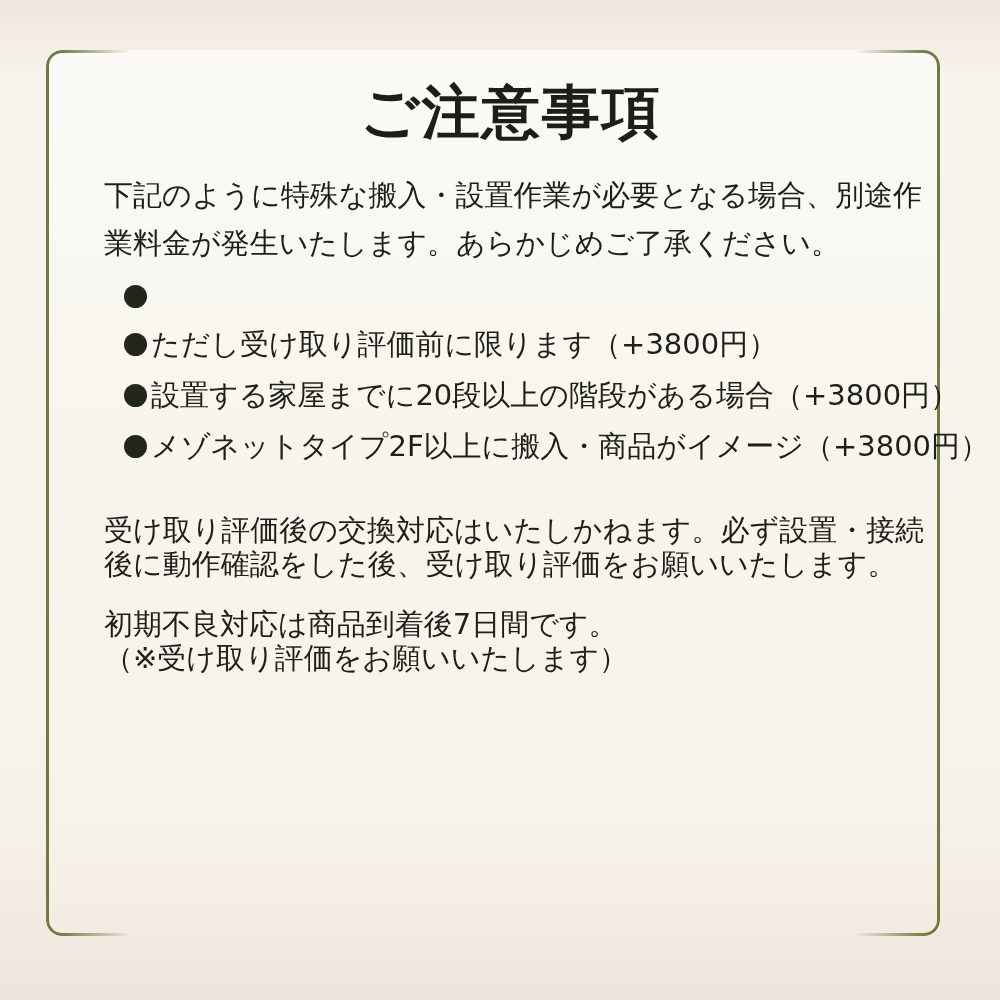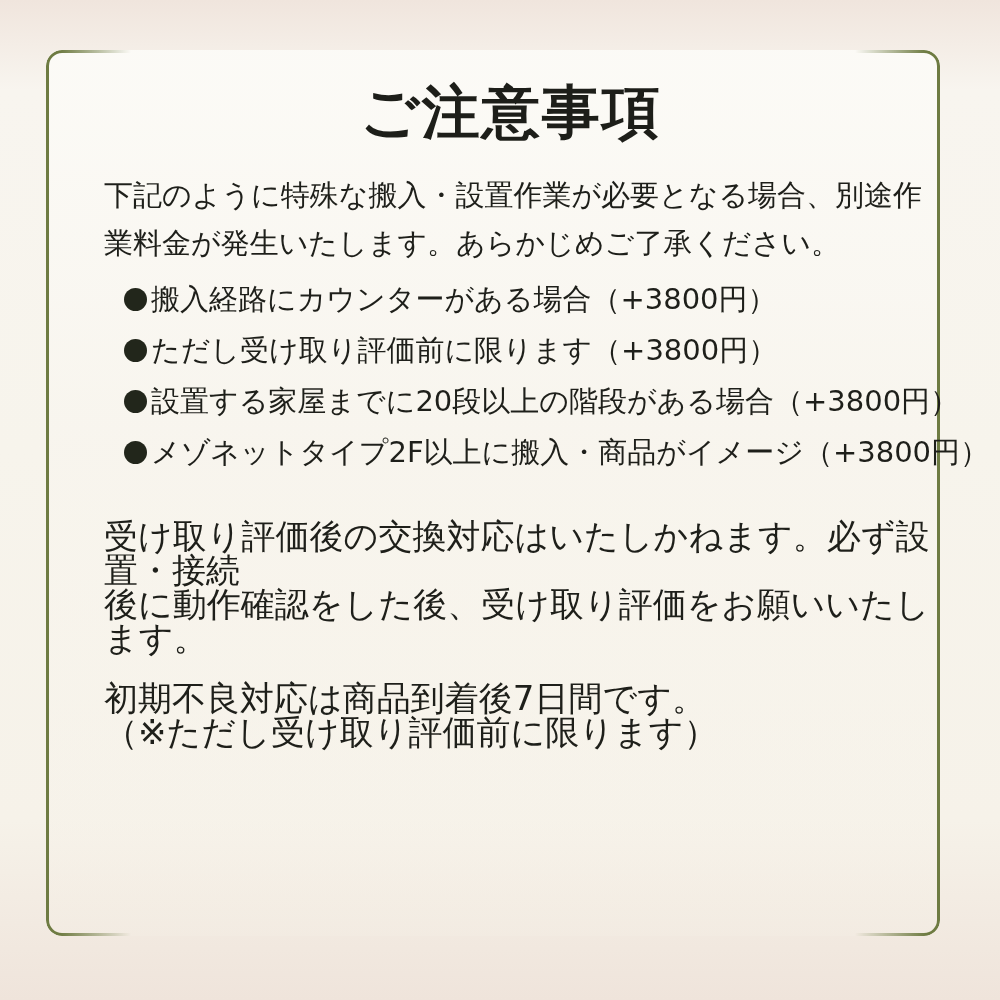--- a/index.html
+++ b/index.html
@@ -94,21 +94,21 @@
     flex: 0 0 auto;
     width: 23px;
     height: 23px;
     margin-right: 4px;
     border-radius: 50%;
     background: #22261b;
   }
   .para {
     margin: 26px 0 0 86px;
     width: 832px;
-    font-size: 34px;
+    font-size: 29px;
     line-height: 34px;
     font-weight: 500;
     white-space: pre-line;
   }
   .para.first {
     margin-top: 52px;
   }
   .para.last {
     margin-top: 24px;
   }
@@ -124,21 +124,20 @@
     <h1 class="title">ご注意事項</h1>
 
     <p class="intro">下記のように特殊な搬入・設置作業が必要となる場合、別途作
 業料金が発生いたします。あらかじめご了承ください。</p>
 
     <ul class="fee-list">
 
 
         <li>
           <span class="bullet"></span>
-          <span>搬入経路にカウンターがある場合（+3800円）</span>
         </li>
 
         <li>
           <span class="bullet"></span>
           <span>ただし受け取り評価前に限ります（+3800円）</span>
         </li>
 
         <li>
           <span class="bullet"></span>
           <span>設置する家屋までに20段以上の階段がある場合（+3800円）</span>
@@ -147,15 +146,15 @@
         <li>
           <span class="bullet"></span>
           <span>メゾネットタイプ2F以上に搬入・商品がイメージ（+3800円）</span>
         </li>
 
       </ul>
 
     <p class="para first">受け取り評価後の交換対応はいたしかねます。必ず設置・接続
 後に動作確認をした後、受け取り評価をお願いいたします。</p>
     <p class="para">初期不良対応は商品到着後7日間です。
-（※ただし受け取り評価前に限ります）</p>
+（※受け取り評価をお願いいたします）</p>
   </div>
 </div>
 
 </body></html>

